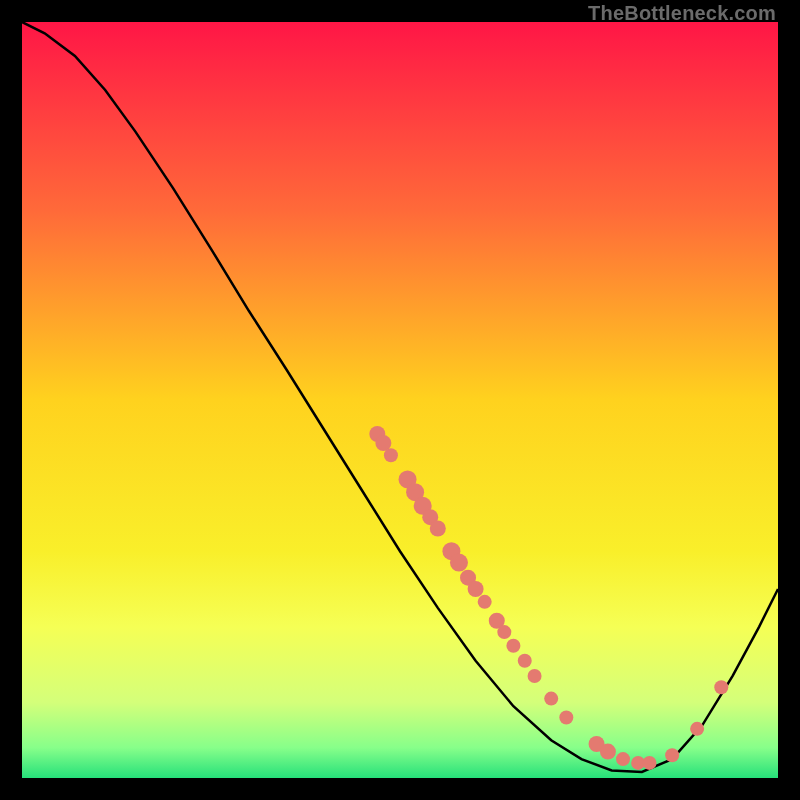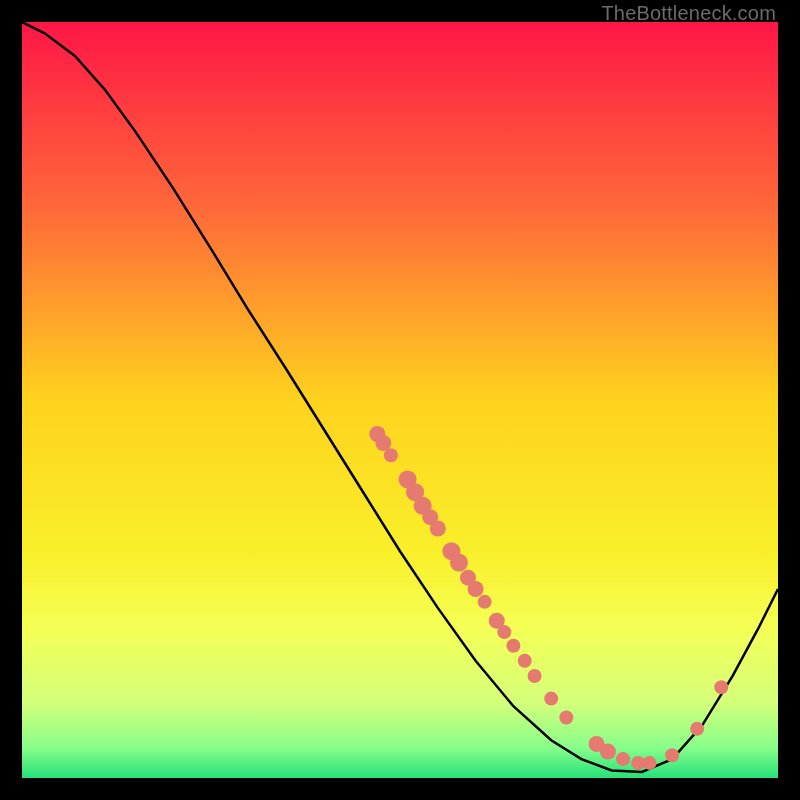--- a/index.html
+++ b/index.html
@@ -25,21 +25,21 @@
     top: 22px;
     width: 756px;
     height: 756px;
   }
   .watermark {
     position: absolute;
     top: 2px;
     right: 24px;
     color: #6b6b6b;
     font-size: 20px;
-    font-weight: 400;
+    font-weight: 700;
     letter-spacing: 0.2px;
   }
 </style>
 </head>
 <body>
 
 <div class="frame">
   <div class="watermark">TheBottleneck.com</div>
   <svg class="plot" viewBox="0 0 756 756" preserveAspectRatio="none">
     <defs>

